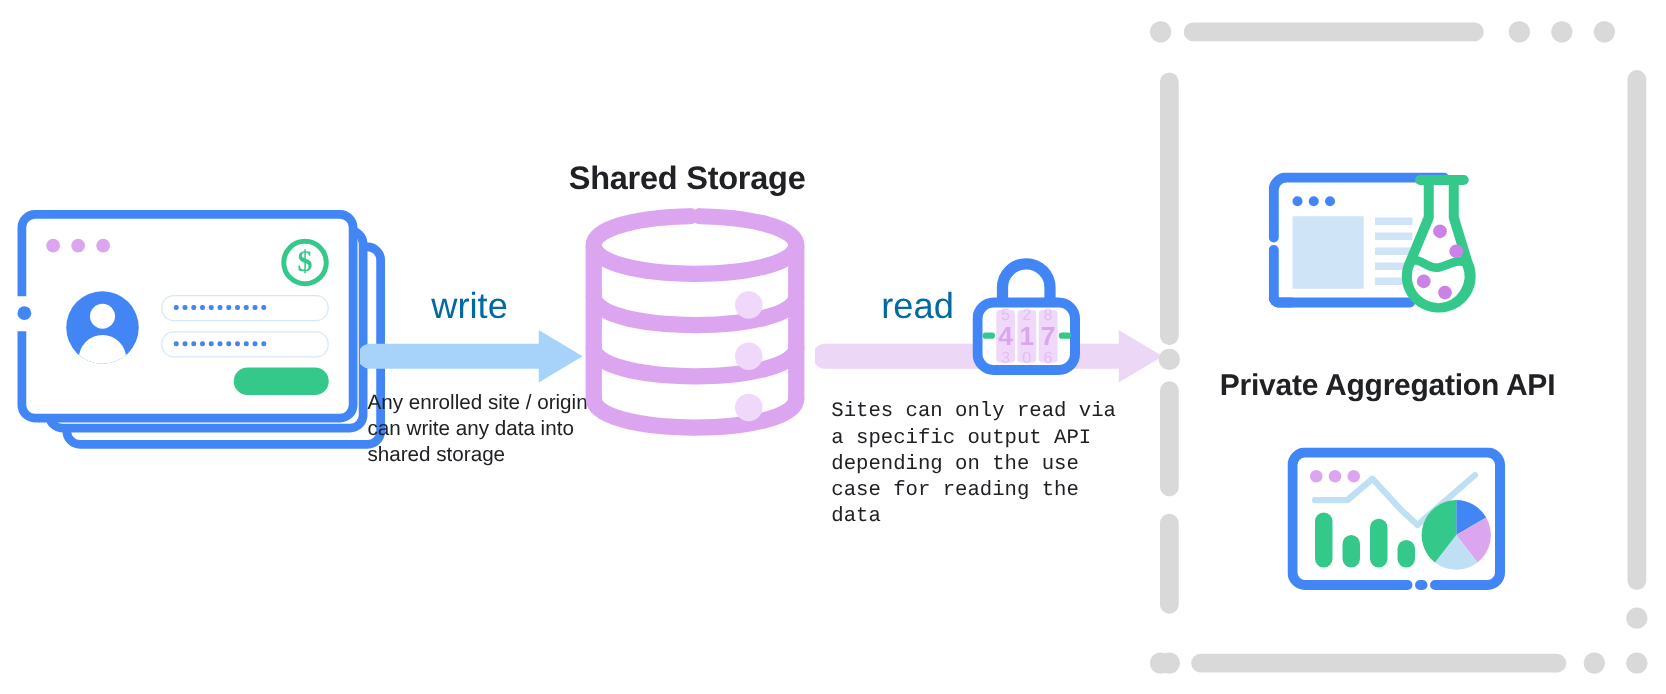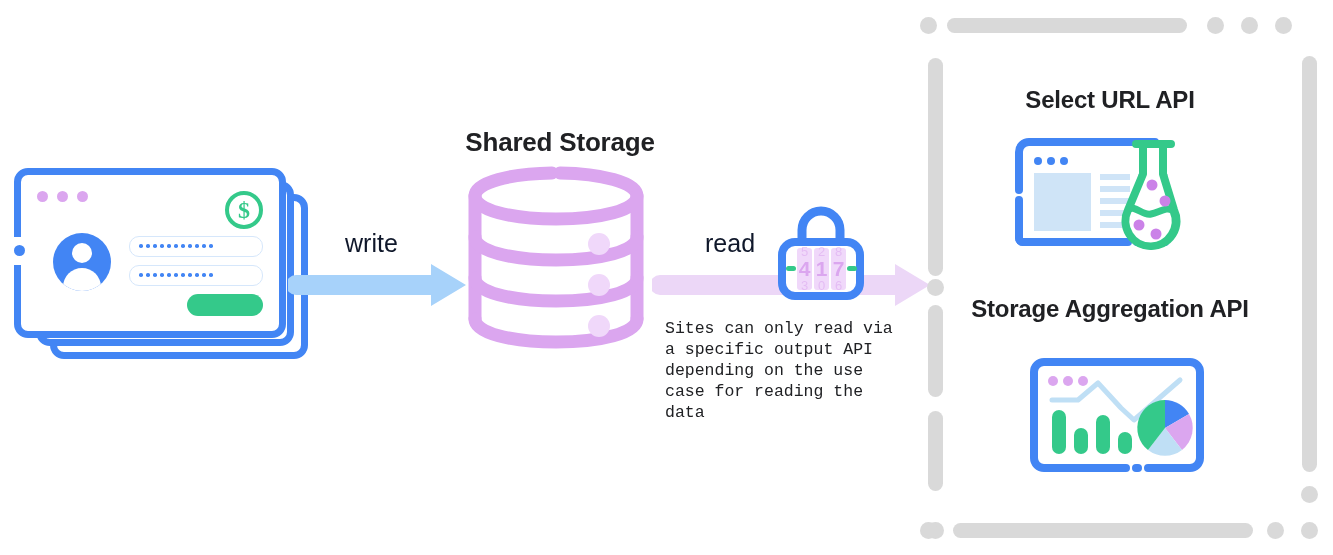--- a/index.html
+++ b/index.html
@@ -25,30 +25,30 @@
   .label-bold {
     font-weight: 700;
     color: #202124;
     letter-spacing: -0.2px;
   }
   .title-shared {
     font-size: 26px;
     left: 455px;
     top: 127px;
     width: 210px;
-    text-align: center;
+    text-align: left;
   }
   .title-api {
     font-size: 24px;
     text-align: center;
   }
 
   .flow-word {
-    font-size: 25px;
-    color: #0f172a;
+    font-size: 29px;
+    color: #0369a1;
     font-weight: 400;
   }
   .word-write { left: 345px; top: 229px; }
   .word-read  { left: 705px; top: 229px; text-align: right; }
 
   .desc {
     font-size: 16.5px;
     line-height: 21px;
     color: #202124;
     font-weight: 400;
@@ -235,20 +235,21 @@
       <div class="submit-btn"></div>
     </div>
   </div>
 
   <div class="abs flow-word word-write">write</div>
 
   <svg class="abs arrow" style="left:288px; top:262px;" width="180" height="46" viewBox="0 0 180 46">
     <path d="M8 13 H143 V2 L178 23 L143 44 V33 H8 A8 8 0 0 1 8 13 Z" fill="#a7d2fa"></path>
   </svg>
 
+  <div class="abs desc desc-write">Any enrolled site / origin can write any data into shared storage</div>
 
   <div class="abs label-bold title-shared">Shared Storage</div>
 
   <svg class="abs db" viewBox="0 0 180 185">
     <g fill="none" stroke="#dba6ef" stroke-width="13" stroke-linecap="round">
 
       <path d="M86 8 C46 8.6 9 17 9 31 C9 45 45 54 90 54 C135 54 171 45 171 31 C171 17 134 8.6 94 8"></path>
 
       <path d="M9 31 V154"></path>
       <path d="M171 31 V154"></path>
@@ -391,17 +392,16 @@
 
         <g transform="translate(135,70)">
           <path d="M0 0 L0 -28 A28 28 0 0 1 24 -14 Z" fill="#4285f4"></path>
           <path d="M0 0 L24 -14 A28 28 0 0 1 17 22 Z" fill="#dba6ef"></path>
           <path d="M0 0 L17 22 A28 28 0 0 1 -17 22 Z" fill="#bfdff5"></path>
           <path d="M0 0 L-17 22 A28 28 0 0 1 0 -28 Z" fill="#34c98a"></path>
         </g>
       </svg>
     </div>
 
-    <div class="abs label-bold title-api" style="left:-10px; top:78px; width:400px;">Select URL API</div>
-    <div class="abs label-bold title-api" style="left:-10px; top:287px; width:400px;">Storage Aggregation API</div>
+    <div class="abs label-bold title-api" style="left:-10px; top:287px; width:400px;">Private Aggregation API</div>
   </div>
 
 </div>
 
 </body></html>

